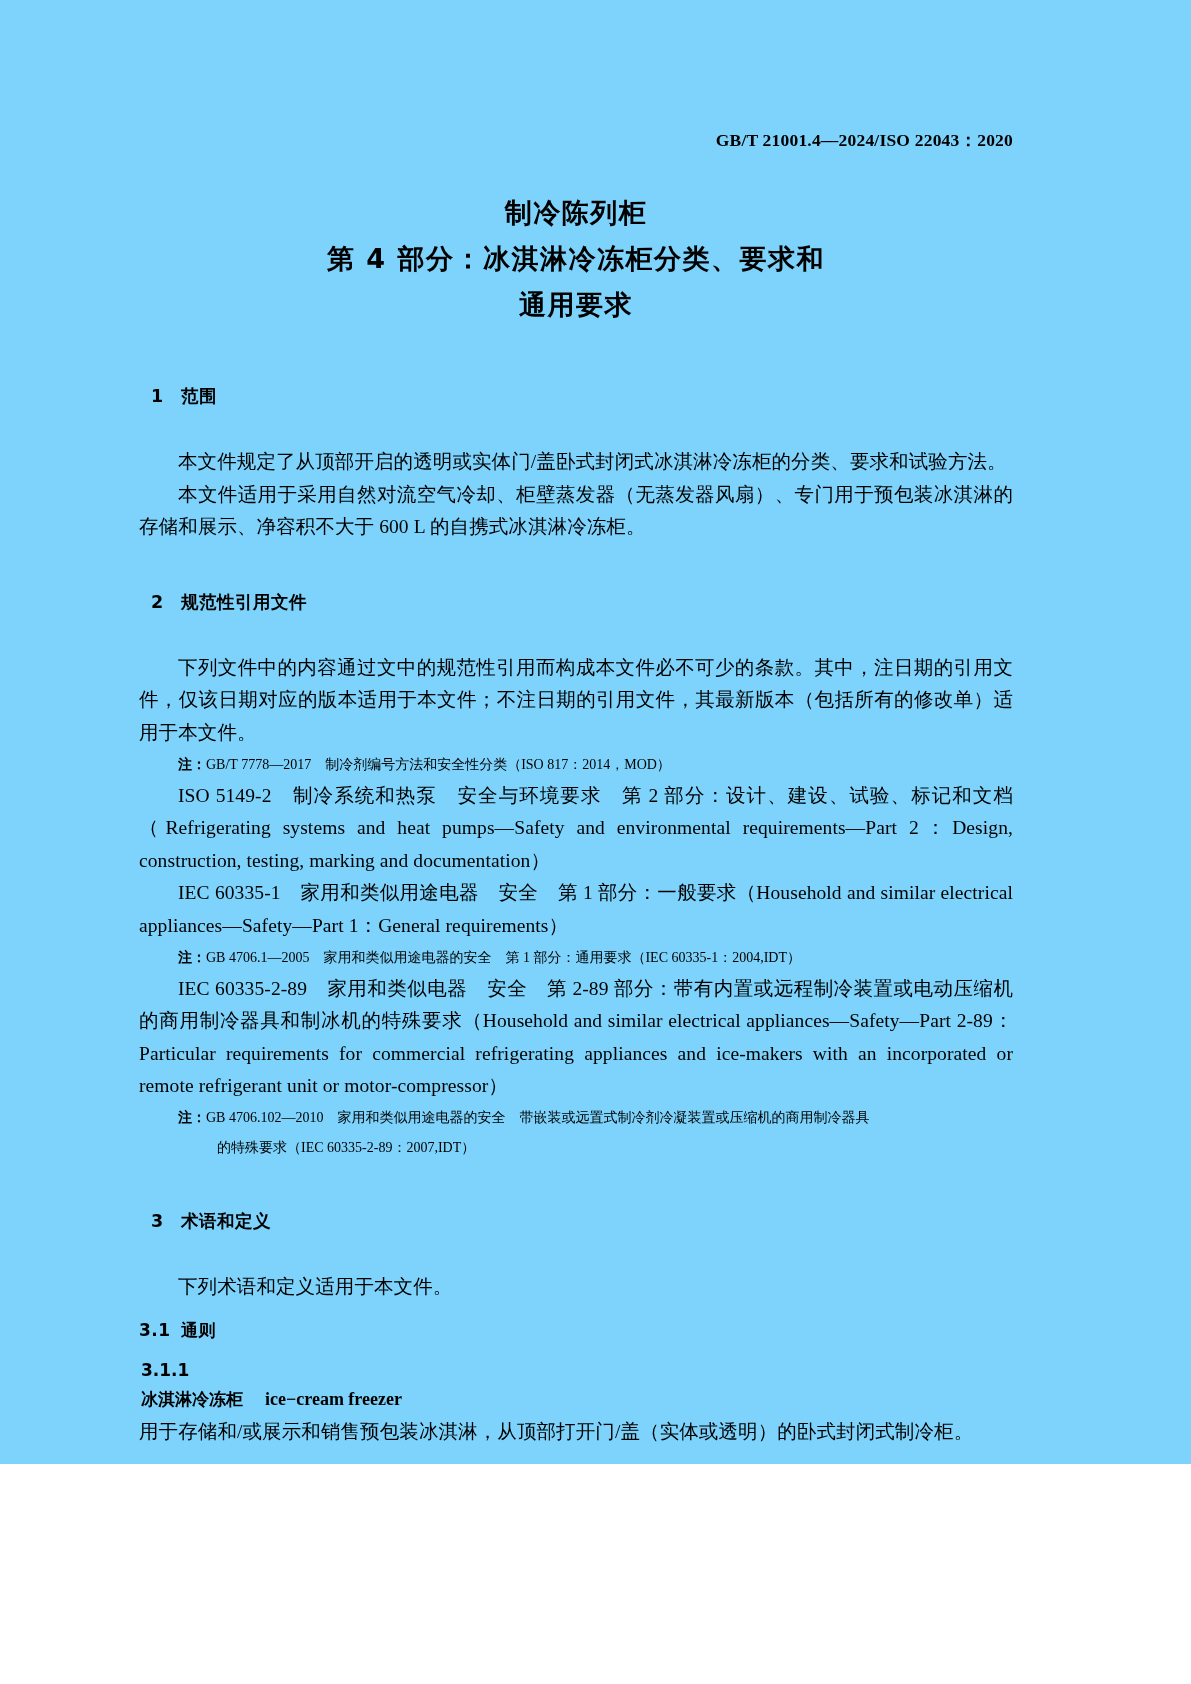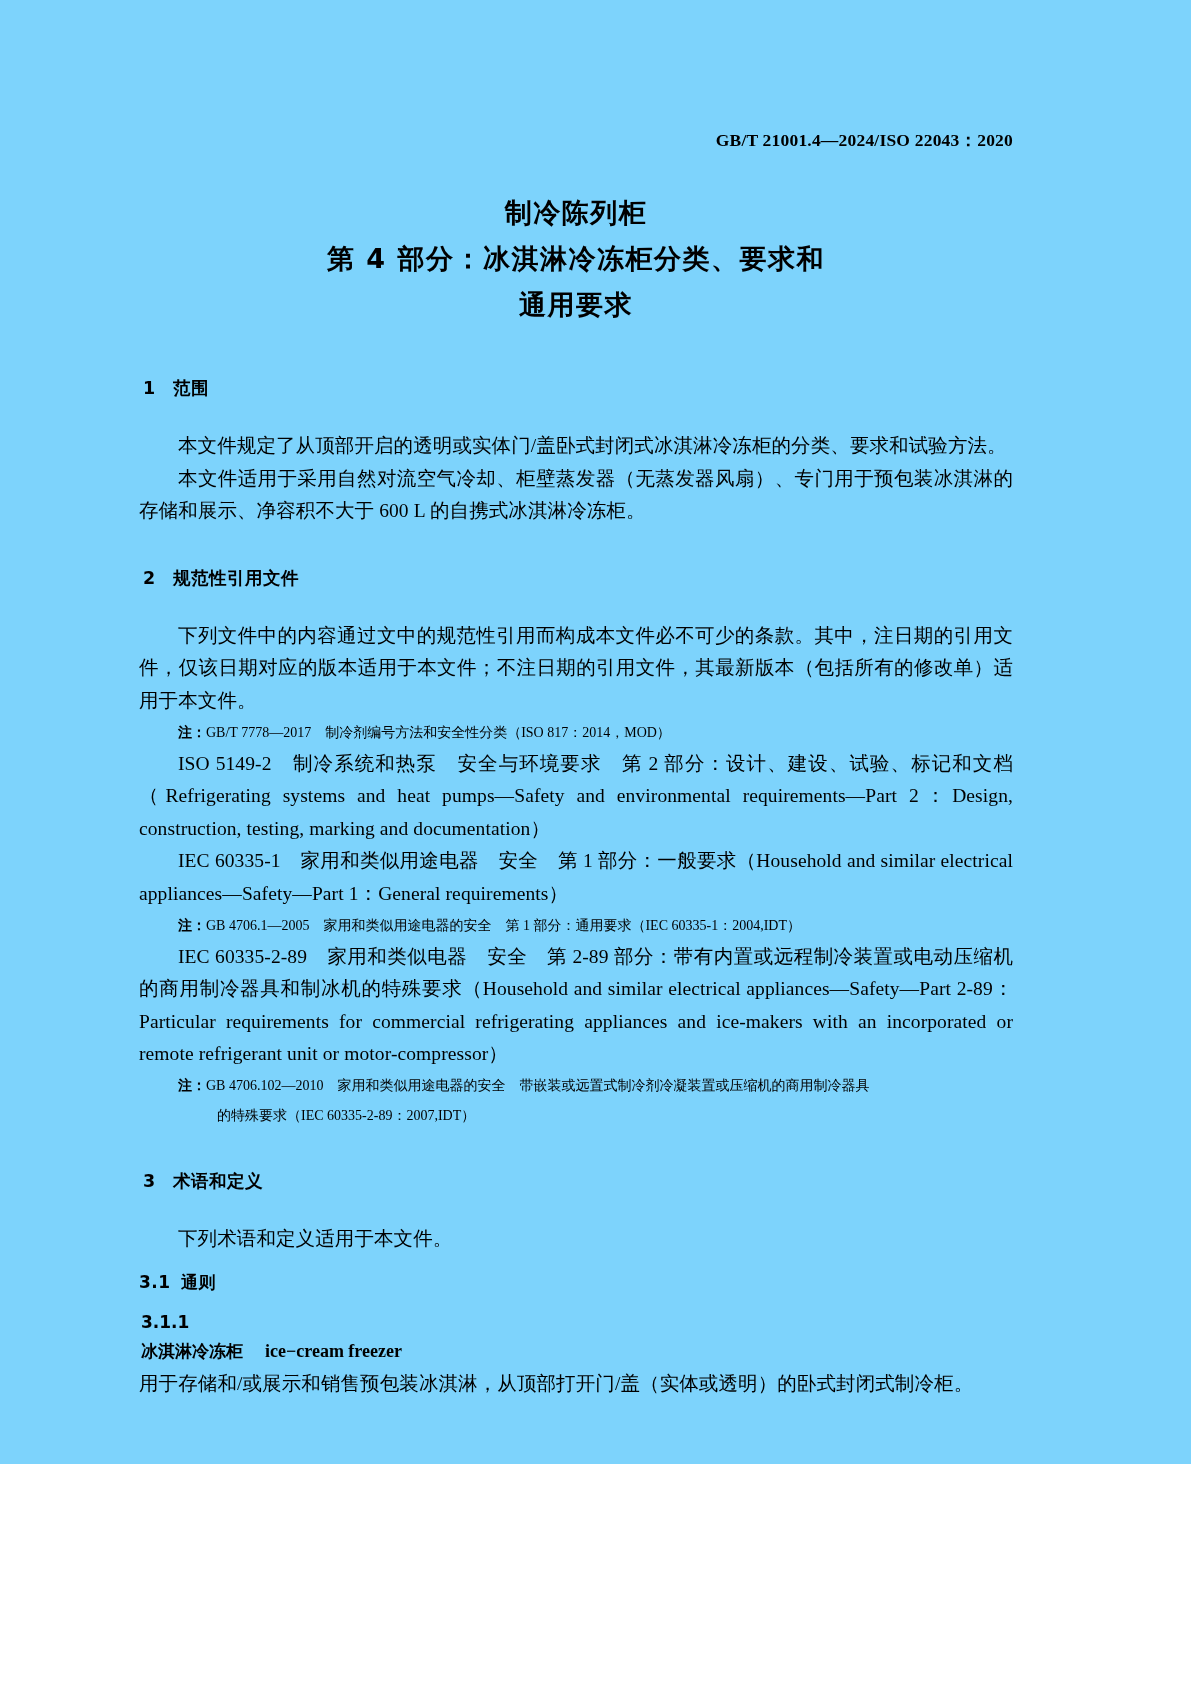--- a/index.html
+++ b/index.html
@@ -56,21 +56,21 @@
     position: absolute;
     left: 0;
     top: 372px;
     width: 874px;
   }
 
   h2.sec {
     font-family: "DejaVu Sans", "Liberation Sans", sans-serif;
     font-weight: 700;
     font-size: 17.5px;
-    margin: 4px;
+    margin: 12px;
     padding: 0;
     letter-spacing: 0.5px;
     line-height: 24px;
   }
   h2.sec .num { display: inline-block; min-width: 30px; }
 
   h3.subsec {
     font-family: "DejaVu Sans", "Liberation Sans", sans-serif;
     font-weight: 700;
     font-size: 17px;

